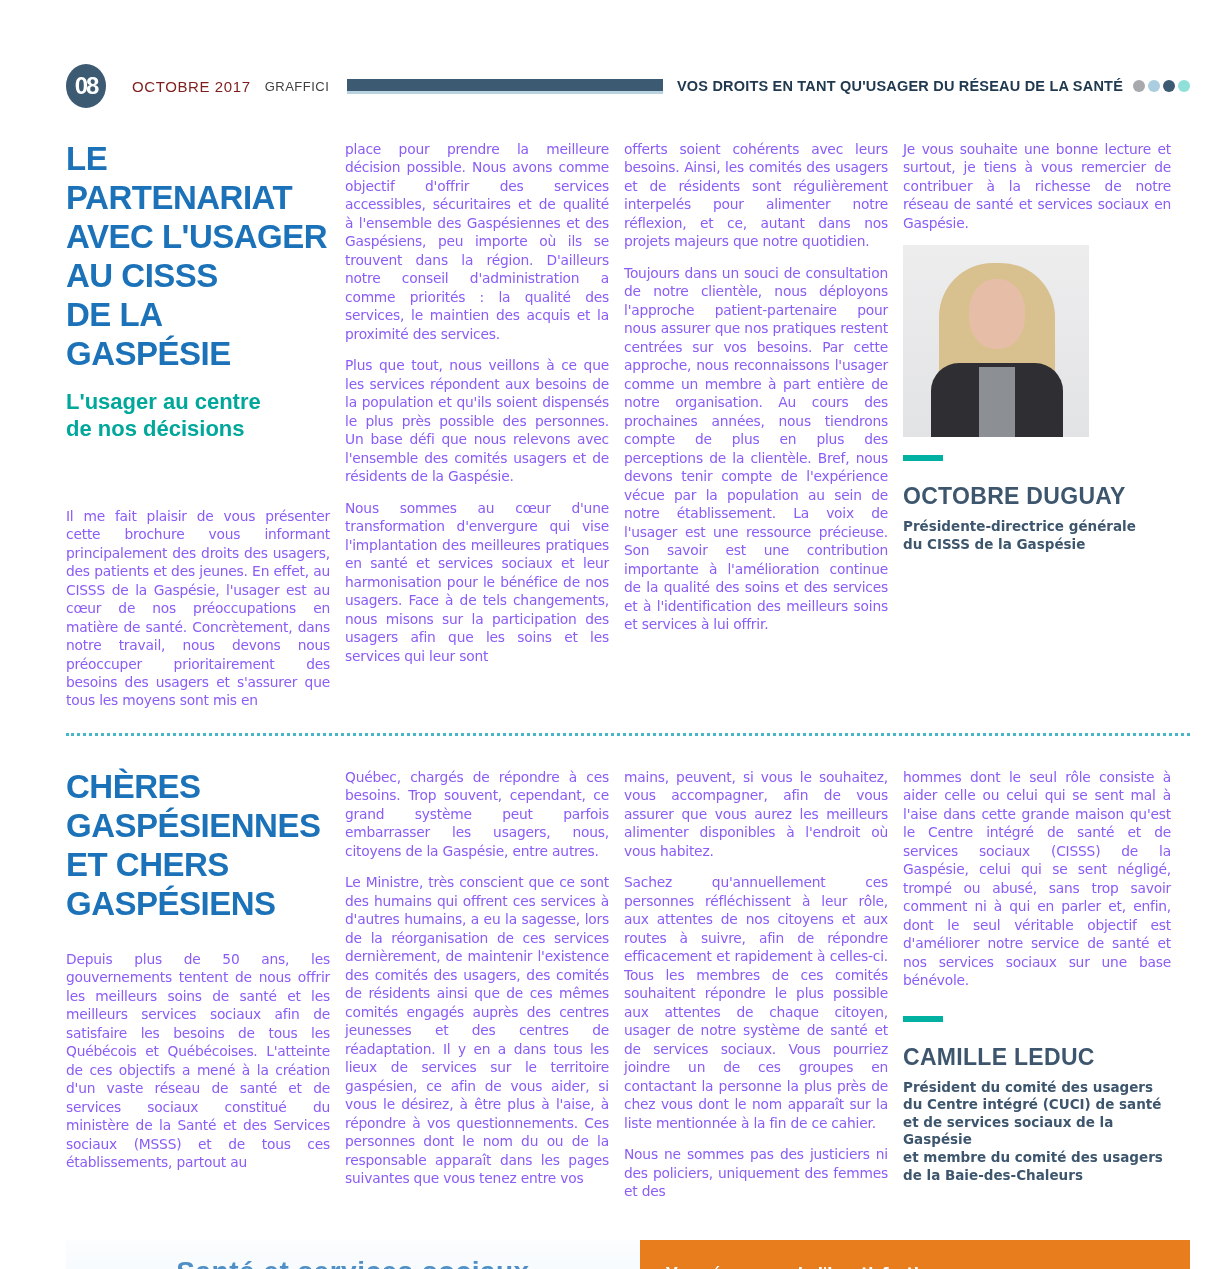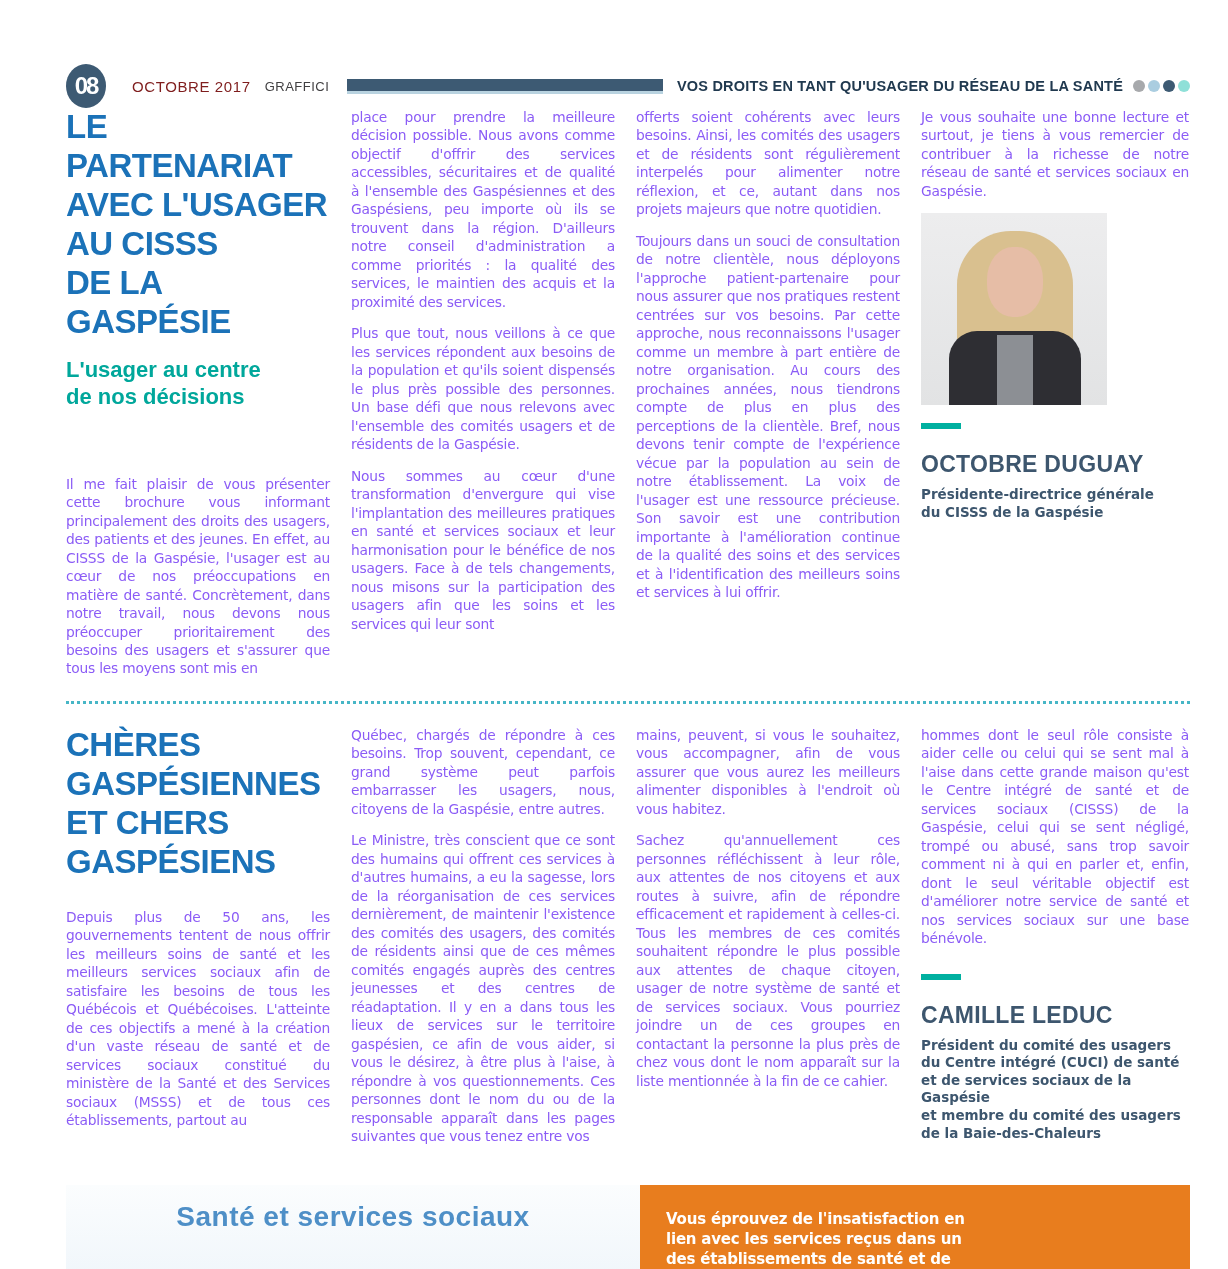--- a/index.html
+++ b/index.html
@@ -20,21 +20,21 @@
     font-family:"Liberation Sans",sans-serif; flex:0 0 auto;
   }
   .issue { color:#7f1d1d; font-size:15px; letter-spacing:.6px; margin-left:26px; }
   .pub   { color:#414042; font-size:13px; font-weight:normal; letter-spacing:.5px; margin-left:14px; }
   .hbar  { flex:1; height:15px; background:#3d5a73; border-bottom:3px solid #b9d3e0; margin:0 14px 0 18px; }
   .section-title { color:#20394f; font-size:14.5px; font-weight:bold; letter-spacing:.2px; white-space:nowrap; }
   .dots { display:flex; gap:3px; margin-left:10px; }
   .dot  { width:12px; height:12px; border-radius:50%; }
 
   
-  .article { display:grid; grid-template-columns:264px 264px 264px 268px; column-gap:21px; }
+  .article { display:grid; grid-template-columns:264px 264px 264px 268px; column-gap:15px; margin-top:32px; }
   .a1 { min-height:416px; }
   h1.art-title {
     color:#1b72b8; font-size:33px; line-height:1.18; font-weight:bold;
     letter-spacing:-.5px; white-space:pre-line; margin-bottom:14px;
   }
   h2.art-sub {
     color:#00a79b; font-size:22px; line-height:1.25; font-weight:bold;
     white-space:pre-line;
   }
   .col p {
@@ -143,20 +143,21 @@
 GASPÉSIENS</h1>
       <p style="margin-top:26px">Depuis plus de 50 ans, les gouvernements tentent de nous offrir les meilleurs soins de santé et les meilleurs services sociaux afin de satisfaire les besoins de tous les Québécois et Québécoises. L'atteinte de ces objectifs a mené à la création d'un vaste réseau de santé et de services sociaux constitué du ministère de la Santé et des Services sociaux (MSSS) et de tous ces établissements, partout au</p>
     </div>
     <div class="col">
       <p>Québec, chargés de répondre à ces besoins. Trop souvent, cependant, ce grand système peut parfois embarrasser les usagers, nous, citoyens de la Gaspésie, entre autres.</p>
       <p>Le Ministre, très conscient que ce sont des humains qui offrent ces services à d'autres humains, a eu la sagesse, lors de la réorganisation de ces services dernièrement, de maintenir l'existence des comités des usagers, des comités de résidents ainsi que de ces mêmes comités engagés auprès des centres jeunesses et des centres de réadaptation. Il y en a dans tous les lieux de services sur le territoire gaspésien, ce afin de vous aider, si vous le désirez, à être plus à l'aise, à répondre à vos questionnements. Ces personnes dont le nom du ou de la responsable apparaît dans les pages suivantes que vous tenez entre vos</p>
     </div>
     <div class="col">
       <p>mains, peuvent, si vous le souhaitez, vous accompagner, afin de vous assurer que vous aurez les meilleurs alimenter disponibles à l'endroit où vous habitez.</p>
       <p>Sachez qu'annuellement ces personnes réfléchissent à leur rôle, aux attentes de nos citoyens et aux routes à suivre, afin de répondre efficacement et rapidement à celles-ci. Tous les membres de ces comités souhaitent répondre le plus possible aux attentes de chaque citoyen, usager de notre système de santé et de services sociaux. Vous pourriez joindre un de ces groupes en contactant la personne la plus près de chez vous dont le nom apparaît sur la liste mentionnée à la fin de ce cahier.</p>
+      <p>Nous ne sommes pas des justiciers ni des policiers, uniquement des femmes et des</p>
     </div>
     <div class="col">
       <p>hommes dont le seul rôle consiste à aider celle ou celui qui se sent mal à l'aise dans cette grande maison qu'est le Centre intégré de santé et de services sociaux (CISSS) de la Gaspésie, celui qui se sent négligé, trompé ou abusé, sans trop savoir comment ni à qui en parler et, enfin, dont le seul véritable objectif est d'améliorer notre service de santé et nos services sociaux sur une base bénévole.</p>
       <div class="sig-bar" style="margin-top:26px"></div>
       <div class="sig-name">CAMILLE LEDUC</div>
       <div class="sig-role">Président du comité des usagers
 du Centre intégré (CUCI) de santé
 et de services sociaux de la Gaspésie
 et membre du comité des usagers
 de la Baie-des-Chaleurs</div>

